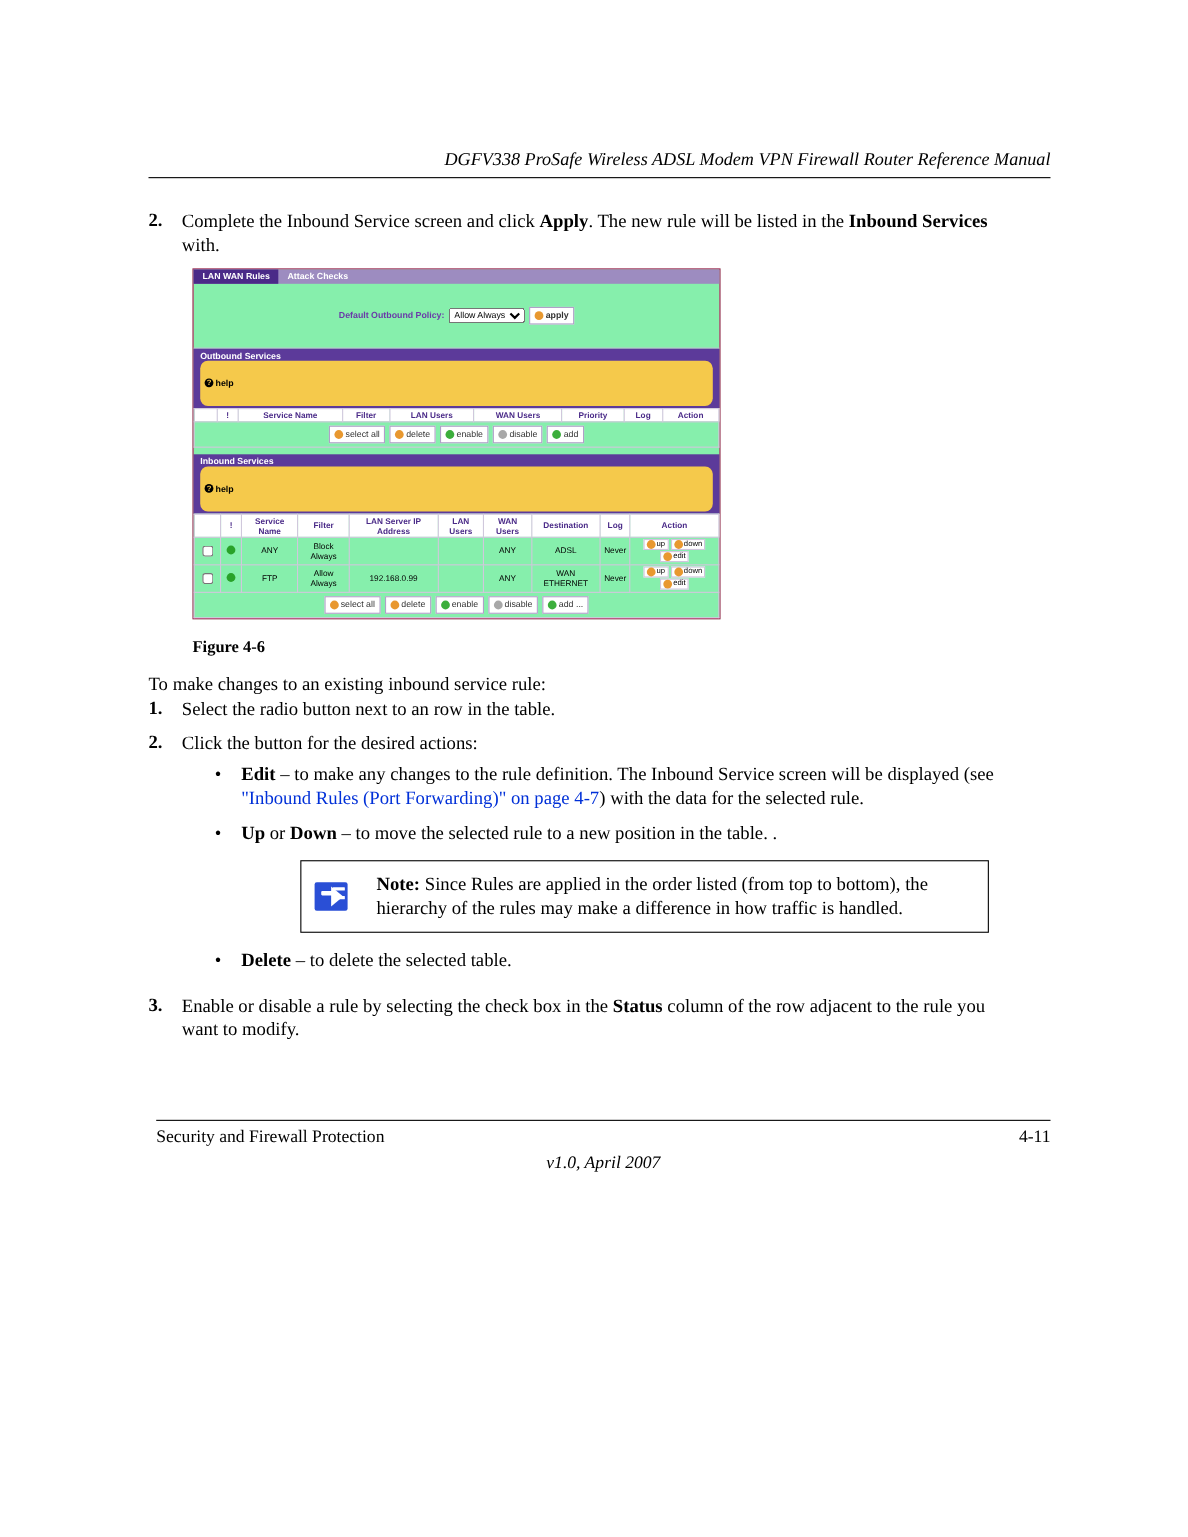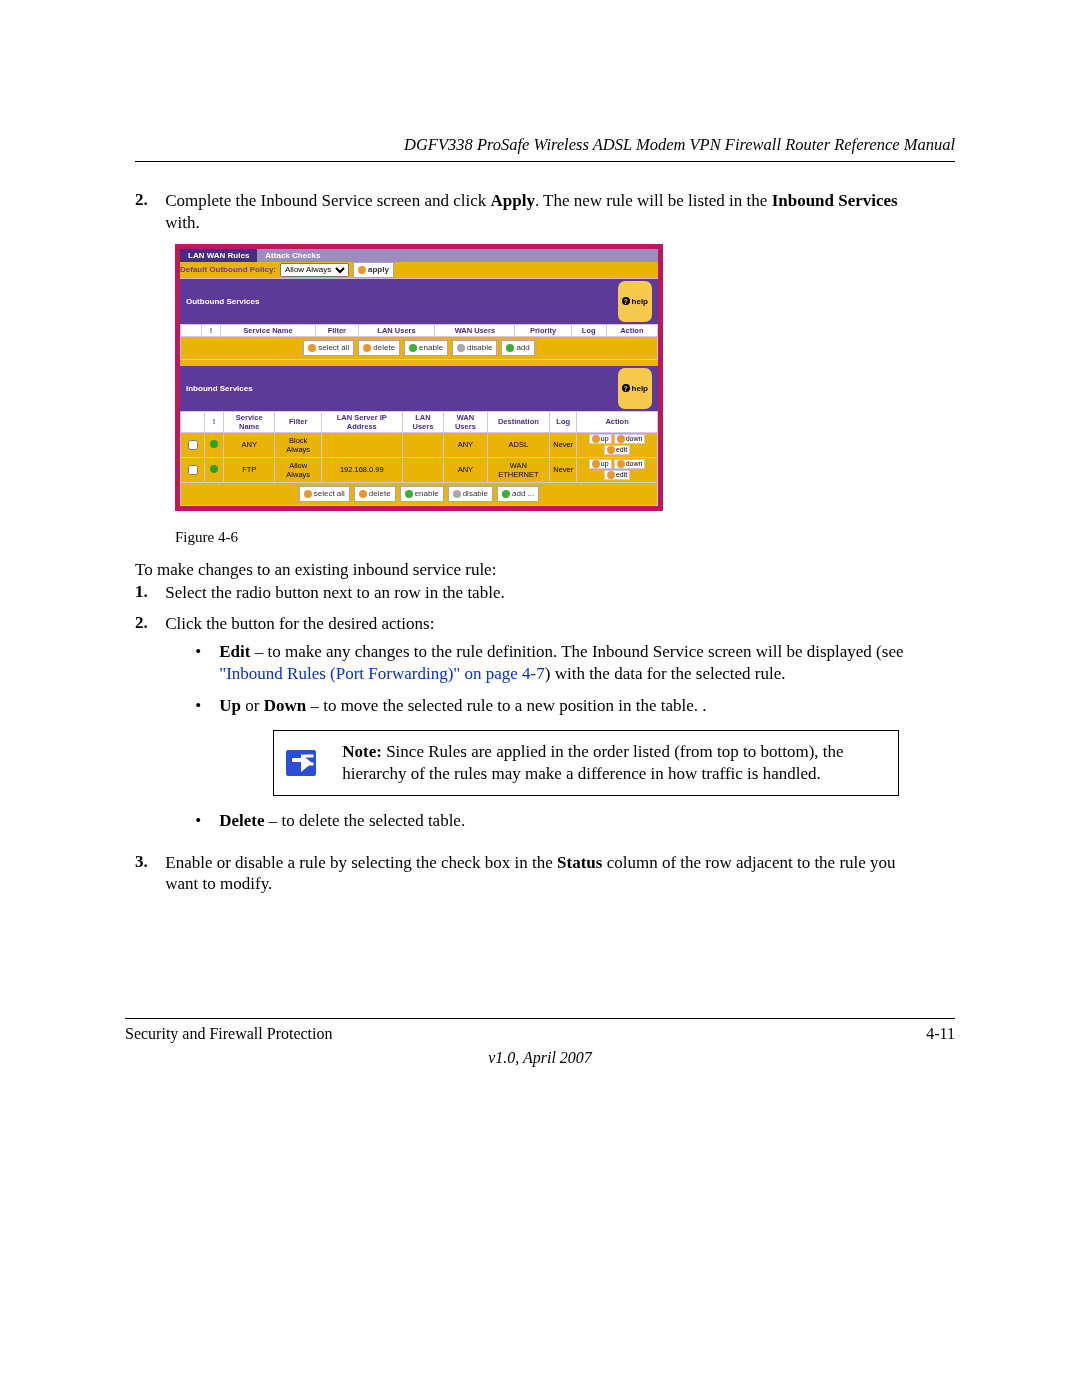--- a/index.html
+++ b/index.html
@@ -9,61 +9,61 @@
   .running-head{font-style:italic;text-align:right;border-bottom:1.4px solid #000;
                 padding-bottom:6px;margin-bottom:28px;font-size:16.5px;}
   .body-ol{list-style:none;padding:0;margin:0;}
   .body-ol>li{margin-bottom:10px;}
   .num{display:inline-block;width:26px;font-weight:bold;vertical-align:top;}
   .li-body{display:inline-block;width:760px;vertical-align:top;line-height:1.28;}
   .bullets{list-style:none;padding:0;margin:6px 0 0 30px;}
   .bullets>li{margin-bottom:10px;position:relative;padding-left:24px;line-height:1.28;}
   .bullets>li::before{content:"•";position:absolute;left:0;top:0;}
   .link{color:#0030d8;}
-  .caption{font-weight:normal;margin:18px 0 14px 40px;font-size:15px;}
+  .caption{font-weight:bold;margin:18px 0 14px 40px;font-size:15px;}
   .lead{margin:6px 0 2px 0;}
   .notebox{border:1.2px solid #000;margin:14px 0 14px 54px;width:600px;
            display:flex;align-items:center;padding:10px 12px;gap:26px;}
   .note-icon{width:30px;height:26px;background:#2a4fd6;position:relative;
              border-radius:2px;flex:0 0 auto;}
   .note-icon::after{content:"";position:absolute;left:6px;top:8px;width:12px;height:4px;
                     background:#fff;box-shadow:10px -4px 0 -0.5px #fff,10px 4px 0 -0.5px #fff;
                     border-radius:1px;}
   .note-icon::before{content:"";position:absolute;right:4px;top:4px;width:0;height:0;
                      border-top:9px solid transparent;border-bottom:9px solid transparent;
                      border-left:11px solid #fff;}
   .notebox .txt{font-size:17px;line-height:1.28;}
   
-  .shot{border:5px solid #be185d;margin:10px 0 0 40px;width:478px;background:#eab308;
+  .shot{border:1px solid #be185d;margin:10px 0 0 40px;width:478px;background:#86efac;
         font-family:Verdana,Arial,sans-serif;font-size:8px;}
   .tabs{display:flex;background:#9d8cc0;}
   .tab{padding:2px 8px;color:#fff;font-weight:bold;font-size:8px;}
   .tab.active{background:#4a2a88;}
-  .policy{display:flex;justify-content:flex-start;align-items:center;gap:4px;
-          padding:0 0;font-weight:bold;color:#6a3aa8;border-bottom:1px solid #c8bedb;}
+  .policy{display:flex;justify-content:center;align-items:center;gap:4px;
+          padding:21px 0;font-weight:bold;color:#6a3aa8;border-bottom:1px solid #c8bedb;}
   .policy select{font-size:8px;height:14px;}
   .micro-btn{display:inline-flex;align-items:center;gap:2px;border:1px solid #b0a0c8;
              padding:0 4px;height:14px;background:#fff;font-size:8px;color:#333;}
   .dot{width:8px;height:8px;border-radius:50%;display:inline-block;}
   .d-or{background:#e89830;}
   .d-gn{background:#3cae3c;}
   .d-gy{background:#a8a8a8;}
   .section-bar{background:#5c3a9a;color:#fff;font-weight:bold;padding:2px 6px;
-               display:flex;justify-content:space-between;align-items:center;}
+               display:flex;justify-content:space-between;flex-direction:column;}
   .help{background:#f5c94b;color:#000;font-weight:bold;border-radius:7px;
         padding:16px 4px;font-size:8px;display:inline-flex;align-items:center;gap:2px;}
   table.tbl{width:100%;border-collapse:collapse;font-size:7.5px;}
   table.tbl th,table.tbl td{border:1px solid #d0c8dc;padding:1px 3px;text-align:center;}
   table.tbl th{font-weight:bold;color:#4a2a88;background:#fff;}
   .btn-row{display:flex;justify-content:center;gap:4px;padding:3px 0;border:1px solid #d0c8dc;border-top:0;}
   .status-g{width:8px;height:8px;border-radius:50%;background:#29a229;display:inline-block;}
   input.chk{width:10px;height:10px;}
   .act{display:inline-flex;align-items:center;gap:1px;border:1px solid #cfc5dd;
        padding:0 2px;font-size:7px;background:#fff;}
-  .footer{position:absolute;left:125px;right:125px;top:1018px;}
+  .footer{position:absolute;left:142px;right:125px;top:1018px;}
   .ft-rule{border-top:1.4px solid #000;margin-bottom:6px;}
   .ft-row{display:flex;justify-content:space-between;font-size:16px;}
   .ft-ver{text-align:center;font-style:italic;margin-top:6px;font-size:16px;}
 </style>
 </head>
 <body>
 
 <div class="page">
   <div class="running-head">DGFV338 ProSafe Wireless ADSL Modem VPN Firewall Router Reference Manual</div>
 

